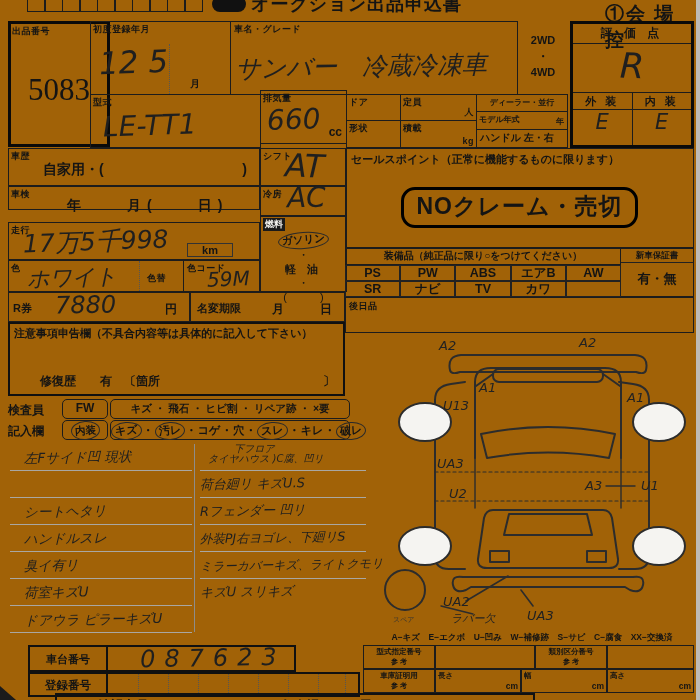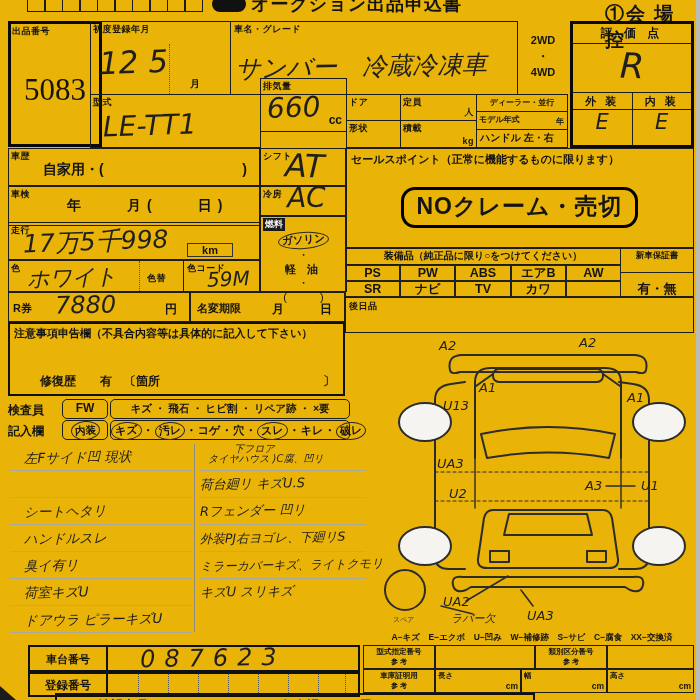--- a/index.html
+++ b/index.html
@@ -1,18 +1,18 @@
 <!DOCTYPE html>
 <html><head>
 <meta charset="utf-8">
 <style>
   * { box-sizing: border-box; margin:0; padding:0; }
   html,body { width:700px; height:700px; }
   body { position:relative; background:#cfcdc9; font-family:"Liberation Sans",sans-serif; color:#141414; overflow:hidden; }
-  .page { position:absolute; inset:0; background:#eab308; }
+  .page { position:absolute; inset:0; background:#a16207; }
   .abs { position:absolute; }
   .b  { border:1.5px solid #1c1c1c; }
   .b2 { border:2.5px solid #101010; }
   .b3 { border:3px solid #0a0a0a; }
   .lbl { font-size:9px; font-weight:bold; letter-spacing:0.5px; }
   .lbl-inv { font-size:9px; font-weight:bold; background:#1a1a1a; color:#f5f4f1; padding:0 2px; display:inline-block; }
   .pb { font-weight:bold; }
   .hand { font-family:"DejaVu Sans",sans-serif; font-style:italic; color:#1f1f1f; white-space:nowrap; }
   .r1 { transform:rotate(-2deg); } .r2 { transform:rotate(-1deg); } .r3 { transform:rotate(2deg); }
   .circ { display:inline-block; border:1.5px solid #2a2a2a; border-radius:50%; padding:0 3px 1px 3px; transform:rotate(-4deg); }
@@ -44,21 +44,21 @@
     <div class="b" style="width:19px;height:17px;margin-left:-1.5px;"></div>
   </div>
   <div class="abs" style="left:212px; top:0; width:330px; height:17px; overflow:hidden;">
     <div style="position:relative; top:-8px; display:flex; align-items:center; gap:5px;">
       <span style="display:inline-block;width:34px;height:16px;background:#111;border-radius:8px;"></span>
       <span style="font-size:18px;font-weight:900;letter-spacing:1px;">オークション出品申込書</span>
     </div>
   </div>
   <div class="abs" style="left:605px; top:1px; font-size:19px; font-weight:800; letter-spacing:2px;">①会 場 控</div>
 
-  <div class="abs b3" style="left:8px; top:21px; width:94px; height:126px;">
+  <div class="abs b3" style="left:8px; top:21px; width:102px; height:126px;">
     <span class="lbl" style="position:absolute;left:1px;top:1px;">出品番号</span>
     <div style="position:absolute; top:48px; width:100%; text-align:center; font-family:'Liberation Serif',serif; font-size:31px;">5083</div>
   </div>
 
   <div class="abs b" style="left:90px; top:21px; width:141px; height:74px;">
     <span class="lbl" style="position:absolute;left:2px;top:1px;">初度登録年月</span>
     <span class="hand r1" style="position:absolute;left:8px;top:22px;font-size:31px;">12  5</span>
     <span class="tick" style="left:78px;top:22px;"></span>
     <span class="pb" style="position:absolute;right:30px;bottom:3px;font-size:10px;">月</span>
   </div>
@@ -86,21 +86,21 @@
     <div style="flex:1; display:flex; text-align:center;">
       <div style="flex:1; border-right:1.5px solid #1c1c1c;"><span class="hand" style="font-size:21px;">E</span></div>
       <div style="flex:1;"><span class="hand r3" style="font-size:21px;">E</span></div>
     </div>
   </div>
 
   <div class="abs b" style="left:90px; top:94px; width:171px; height:54px;">
     <span class="lbl" style="position:absolute;left:2px;top:1px;">型式</span>
     <span class="hand r1" style="position:absolute;left:12px;top:14px;font-size:28px;">LE-TT1</span>
   </div>
-  <div class="abs b" style="left:260px; top:78px; width:87px; height:54px;text-align:right;">
+  <div class="abs b" style="left:260px; top:90px; width:87px; height:54px;text-align:right;">
     <span class="lbl" style="position:absolute;left:2px;top:1px;">排気量</span>
     <span class="hand r1" style="position:absolute;left:6px;top:12px;font-size:28px;">660</span>
     <span class="pb" style="position:absolute;right:4px;bottom:4px;font-size:12px;">cc</span>
   </div>
   <div class="abs b" style="left:346px; top:94px; width:55px; height:27px;">
     <span class="lbl" style="position:absolute;left:2px;top:1px;">ドア</span>
   </div>
   <div class="abs b" style="left:400px; top:94px; width:77px; height:27px;">
     <span class="lbl" style="position:absolute;left:2px;top:1px;">定員</span>
     <span class="lbl" style="position:absolute;right:2px;bottom:1px;">人</span>
@@ -122,21 +122,21 @@
   <div class="abs b" style="left:8px; top:148px; width:252px; height:38px;">
     <span class="lbl" style="position:absolute;left:2px;top:1px;">車歴</span>
     <span class="pb" style="position:absolute;left:34px;top:12px;font-size:14px;">自家用・(</span>
     <span class="pb" style="position:absolute;right:12px;top:12px;font-size:14px;">)</span>
   </div>
   <div class="abs b" style="left:260px; top:148px; width:87px; height:38px;">
     <span class="lbl" style="position:absolute;left:2px;top:1px;">シフト</span>
     <span class="hand r3" style="position:absolute;left:24px;top:-2px;font-size:32px;">AT</span>
   </div>
 
-  <div class="abs b" style="left:8px; top:186px; width:252px; height:40px;">
+  <div class="abs b" style="left:8px; top:186px; width:252px; height:24px;">
     <span class="lbl" style="position:absolute;left:2px;top:1px;">車検</span>
     <span class="pb" style="position:absolute;left:58px;top:10px;font-size:14px;letter-spacing:6px;">年　　月(　　日)</span>
   </div>
   <div class="abs b" style="left:260px; top:186px; width:87px; height:30px;">
     <span class="lbl" style="position:absolute;left:2px;top:1px;">冷房</span>
     <span class="hand r2" style="position:absolute;left:26px;top:-6px;font-size:28px;">AC</span>
   </div>
 
   <div class="abs b" style="left:8px; top:222px; width:252px; height:38px;">
     <span class="lbl" style="position:absolute;left:2px;top:1px;">走行</span>
@@ -174,21 +174,21 @@
 
   <div class="abs b" style="left:345px; top:148px; width:349px; height:100px;">
     <span class="pb" style="position:absolute;left:5px;top:3px;font-size:11px;">セールスポイント（正常に機能するものに限ります）</span>
     <div style="position:absolute;left:0;right:0;top:38px;text-align:center;">
       <span class="stamp">NOクレーム・売切</span>
     </div>
   </div>
 
   <div class="abs b" style="left:345px; top:248px; width:276px; height:17px; text-align:center; font-size:10px; font-weight:bold; line-height:14px;">装備品（純正品に限り○をつけてください）</div>
   <div class="abs b" style="left:620px; top:248px; width:74px; height:49px;">
-    <div style="border-bottom:1px solid #222;text-align:center;font-size:8.5px;font-weight:bold;height:24px;line-height:13px;">新車保証書</div>
+    <div style="border-bottom:1px solid #222;text-align:center;font-size:8.5px;font-weight:bold;height:14px;line-height:13px;">新車保証書</div>
     <div style="text-align:center;font-size:13px;font-weight:bold;margin-top:7px;">有・無</div>
   </div>
   <div class="abs cellgrid" style="left:345px; top:265px; width:276px;">
     <div>PS</div>
     <div>PW</div>
     <div>ABS</div>
     <div>エアB</div>
     <div>AW</div>
     <div>SR</div>
     <div>ナビ</div>
@@ -286,21 +286,21 @@
     <text class="dlab" x="86" y="160">U2</text>
     <text class="dlab" x="222" y="152">A3</text>
     <text class="dlab" x="278" y="152">U1</text>
     <text class="dlab" x="80" y="268">UA2</text>
     <text class="dlab" x="88" y="284" style="font-size:11px;">ラバー欠</text>
     <text class="dlab" x="164" y="282">UA3</text>
     <text x="30" y="284" style="font-size:7px; fill:#333;">スペア</text>
   </svg>
   <div class="abs" style="left:368px; top:632px; width:328px; text-align:center; font-size:8.5px; font-weight:bold; white-space:nowrap;">A−キズ　E−エクボ　U−凹み　W−補修跡　S−サビ　C−腐食　XX−交換済</div>
 
-  <div class="abs b2" style="left:28px; top:645px; width:332px; height:27px;">
+  <div class="abs b2" style="left:28px; top:645px; width:268px; height:27px;">
     <div style="position:absolute;left:0;top:0;bottom:0;width:78px;border-right:2px solid #111;font-size:11px;font-weight:bold;text-align:center;line-height:24px;">車台番号</div>
     <span class="hand r2" style="position:absolute;left:110px;top:-3px;font-size:24px;letter-spacing:9px;">087623</span>
   </div>
 
   <div class="abs b2" style="left:28px; top:672px; width:332px; height:25px;">
     <div style="position:absolute;left:0;top:0;bottom:0;width:78px;border-right:2px solid #111;font-size:11.5px;font-weight:bold;text-align:center;line-height:22px;">登録番号</div>
     <span class="tick" style="left:108px;"></span>
       <span class="tick" style="left:138px;"></span>
       <span class="tick" style="left:168px;"></span>
       <span class="tick" style="left:198px;"></span>

